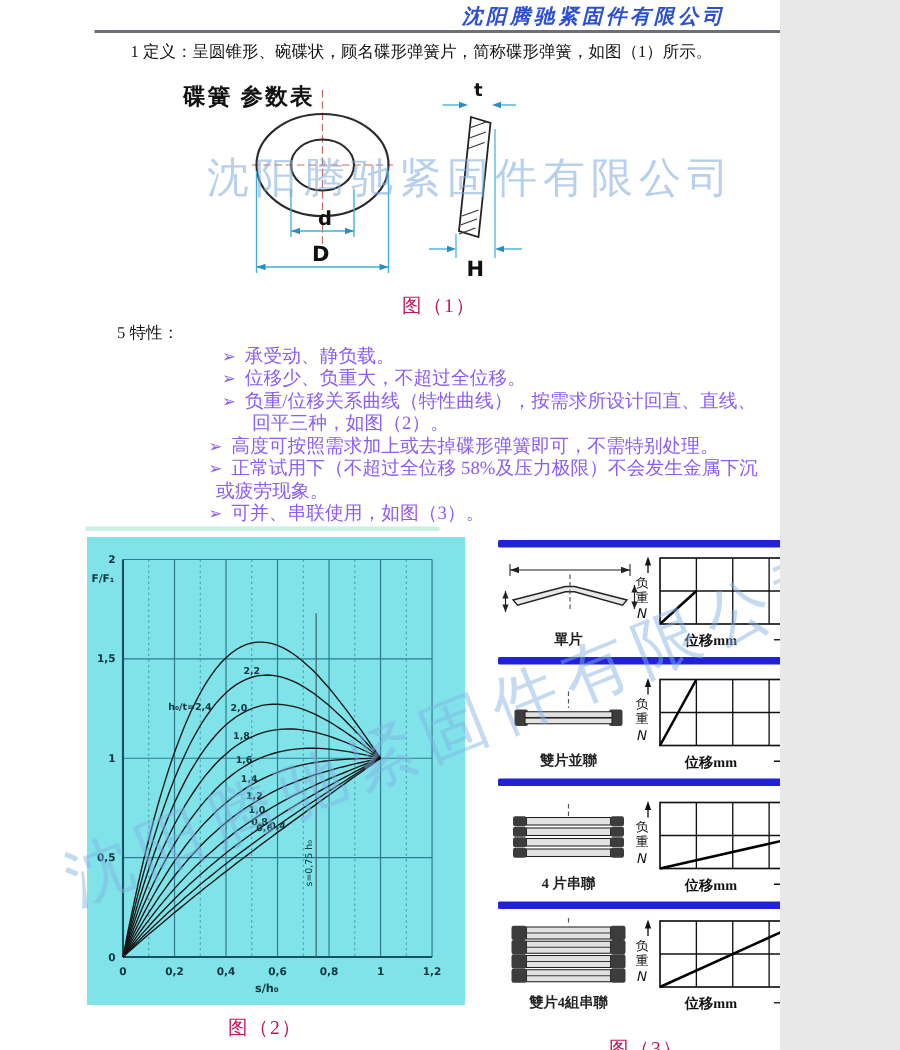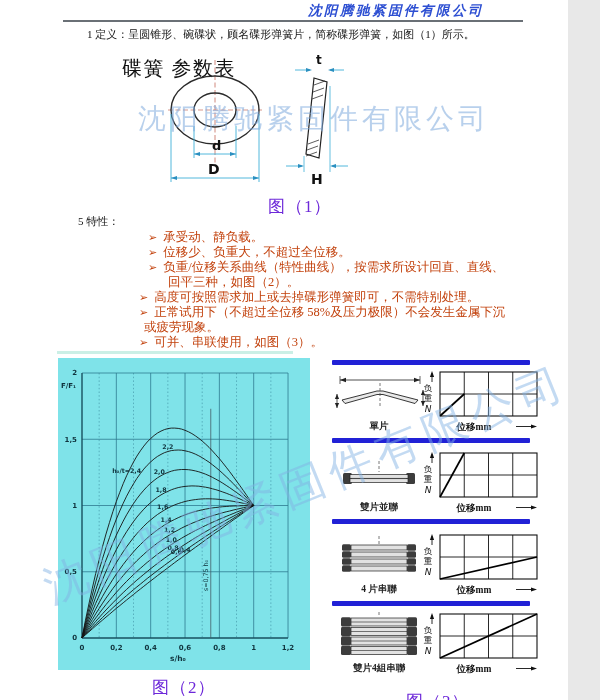--- a/index.html
+++ b/index.html
@@ -1,28 +1,28 @@
 <!DOCTYPE html>
 <html><head>
 <meta charset="utf-8">
 <style>
   html,body{margin:0;padding:0;background:#e8e8e8;}
-  .page{position:relative;width:568px;height:700px;background:#ffffff;overflow:hidden;
+  .page{position:relative;width:520px;height:700px;background:#ffffff;overflow:hidden;
         font-family:"Liberation Serif","DejaVu Serif",serif;color:#1a1a1a;}
   .abs{position:absolute;}
   .company{font-size:13.5px;font-weight:bold;font-style:italic;letter-spacing:2.5px;color:#2d4fd2;}
   .hrule{height:2px;background:#6a7076;}
   .body-text{font-size:11px;color:#141414;}
-  .fig1-title{font-size:20px;font-weight:normal;letter-spacing:1.5px;color:#111;}
+  .fig1-title{font-size:15px;font-weight:bold;letter-spacing:1.5px;color:#111;}
   .param-row{height:19px;line-height:19px;white-space:nowrap;}
   .param-label{font-size:11.5px;font-weight:bold;color:#8a3a26;}
   .param-value{font-size:14px;font-weight:bold;color:#111;
                font-family:"DejaVu Sans","Liberation Sans",sans-serif;margin-left:4px;}
-  .caption{font-size:17px;color:#6d28d9;letter-spacing:1px;}
-  .bullet-line{font-size:12.5px;color:#c2410c;white-space:nowrap;}
+  .caption{font-size:13px;color:#be185d;letter-spacing:1px;}
+  .bullet-line{font-size:12.5px;color:#8b5cf6;white-space:nowrap;}
   .bullet-marker{margin-right:6px;font-size:11px;}
   .watermark-h{font-size:28px;letter-spacing:4px;color:rgba(125,170,220,0.55);white-space:nowrap;
                pointer-events:none;z-index:30;}
   .watermark-d{font-size:44px;letter-spacing:7px;color:rgba(130,178,228,0.48);white-space:nowrap;
                transform:rotate(-22deg);transform-origin:0 50%;pointer-events:none;z-index:30;}
   .chart-panel{background:#7fe3e9;}
   .blue-bar{background:#2121d6;height:4.5px;border-radius:1px;}
   .artifact{background:#b9e9dd;opacity:.75;}
   svg text{font-family:"DejaVu Sans","Liberation Sans",sans-serif;}
 </style>

